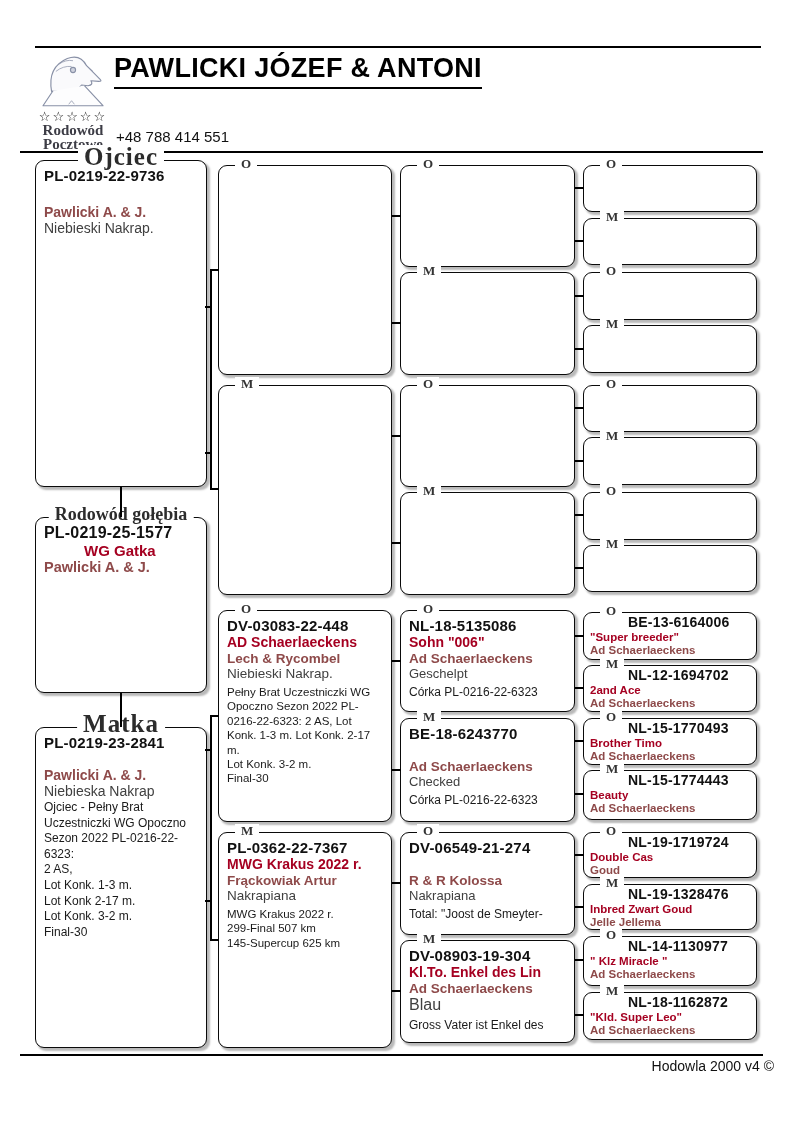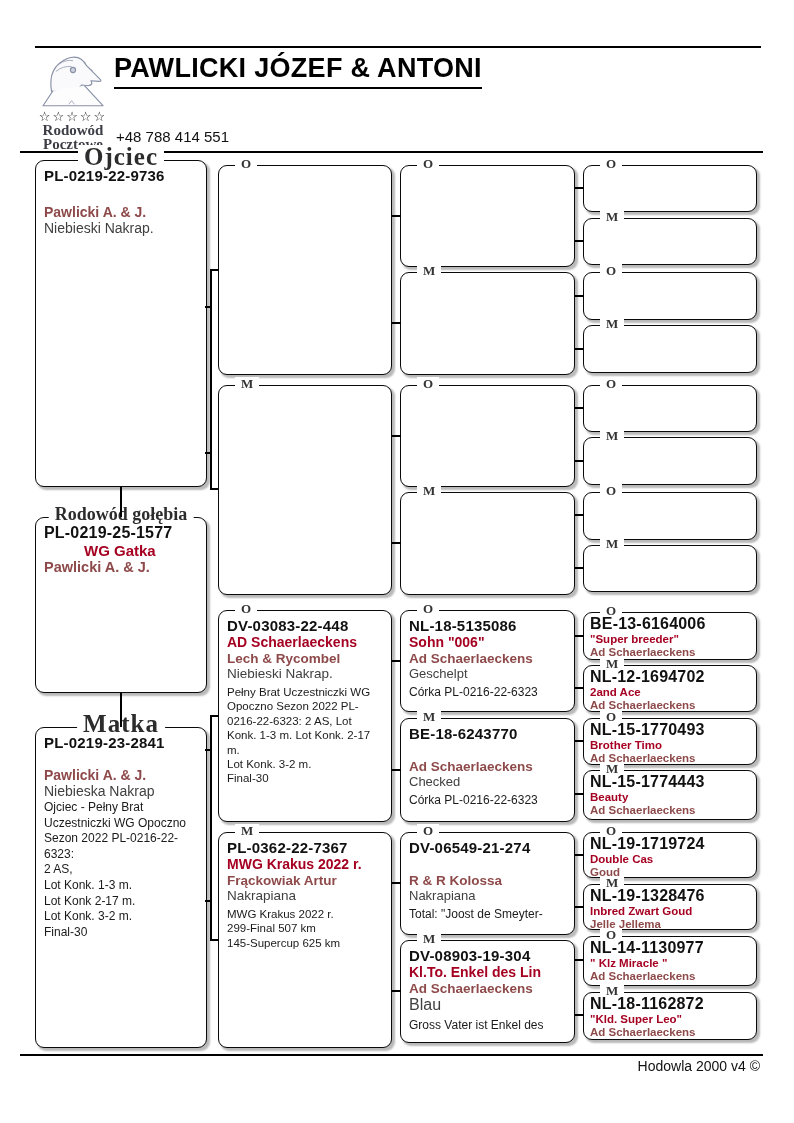--- a/index.html
+++ b/index.html
@@ -34,24 +34,24 @@
   .gap16{margin-top:16px;}
   .gap20{margin-top:20px;}
   .f14{font-size:14px;}
   .res{font-size:12.5px;line-height:1.3;text-align:center;white-space:pre;color:#1a1a1a;}
   .resblock{margin-top:12px;}
   .subj-ring{font-size:16px;}
   .subj-name{font-size:15px;margin-left:40px;}
   .subj-breeder{font-size:14.5px;}
   .mdet{font-size:12px;line-height:1.3;white-space:pre-line;color:#1a1a1a;margin-top:1px;}
   .small .inner{padding:2px 6px;}
-  .small .ring{font-size:16px;line-height:1.12;}
+  .small .ring{font-size:14px;line-height:1.12;margin-left:38px;}
   .small .t-red{font-size:11.5px;min-height:0;line-height:1.18;}
   .small .t-brown{font-size:11.5px;line-height:1.18;}
-  .credit{position:absolute;right:34px;top:1058px;font-size:14px;color:#111;}
+  .credit{position:absolute;right:20px;top:1058px;font-size:14px;color:#111;}
 </style>
 </head>
 <body>
 
 <div class="sheet">
 
   <div class="rule" style="left:35px;top:46px;width:726px;height:2px;"></div>
   <div class="rule" style="left:20px;top:151px;width:743px;height:2px;"></div>
   <div class="rule" style="left:20px;top:1054px;width:743px;height:2px;"></div>
 

